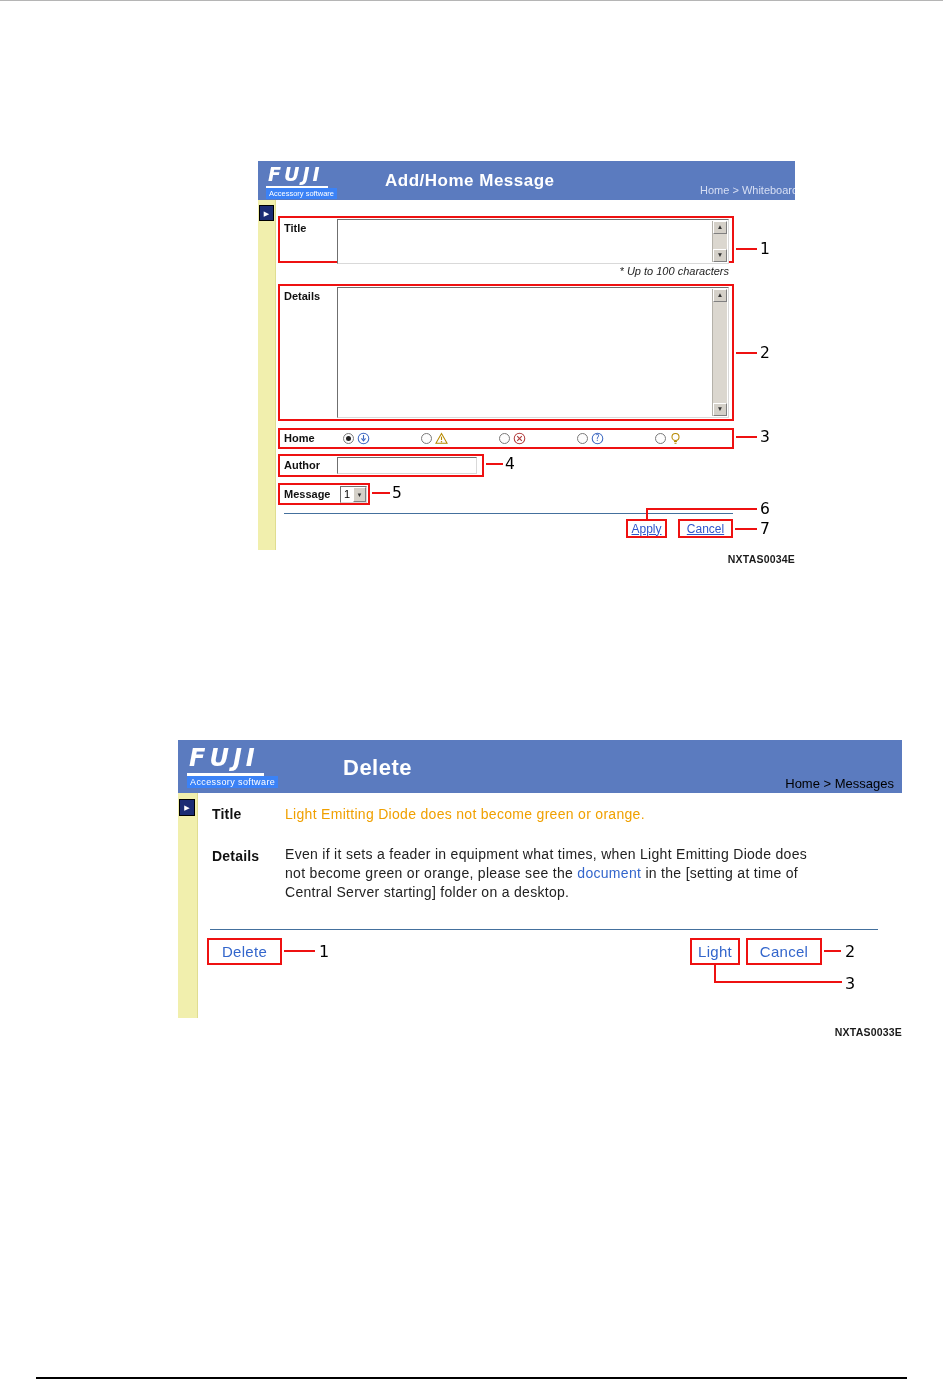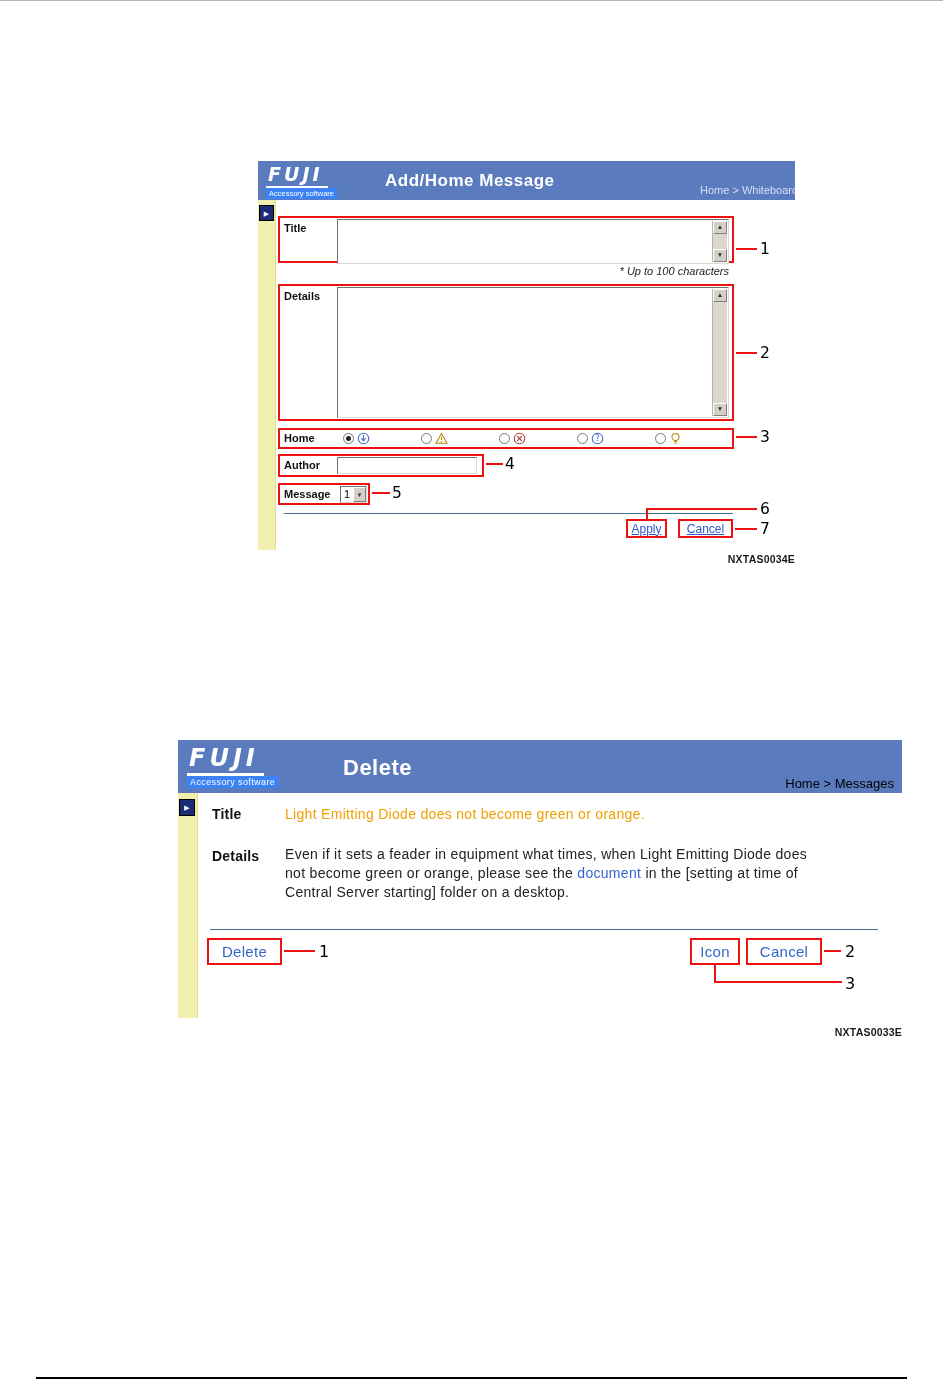--- a/index.html
+++ b/index.html
@@ -231,21 +231,21 @@
 
     <div class="sep" style="left:32px;top:189px;width:668px;"></div>
 
     <div class="rbox boxcenter" style="left:29px;top:198px;width:75px;height:27px;">
       <span class="lnk2">Delete</span>
     </div>
     <div class="cline" style="left:106px;top:210px;width:31px;height:2px;"></div>
     <div class="cnum" style="left:141px;top:202px;font-size:16px;">1</div>
 
     <div class="rbox boxcenter" style="left:512px;top:198px;width:50px;height:27px;">
-      <span class="lnk2">Icon</span>
+      <span class="lnk2">Light</span>
     </div>
     <div class="rbox boxcenter" style="left:568px;top:198px;width:76px;height:27px;">
       <span class="lnk2">Cancel</span>
     </div>
     <div class="cline" style="left:646px;top:210px;width:17px;height:2px;"></div>
     <div class="cnum" style="left:667px;top:202px;font-size:16px;">2</div>
 
     <div class="cline" style="left:536px;top:225px;width:2px;height:18px;"></div>
     <div class="cline" style="left:536px;top:241px;width:128px;height:2px;"></div>
     <div class="cnum" style="left:667px;top:234px;font-size:16px;">3</div>

